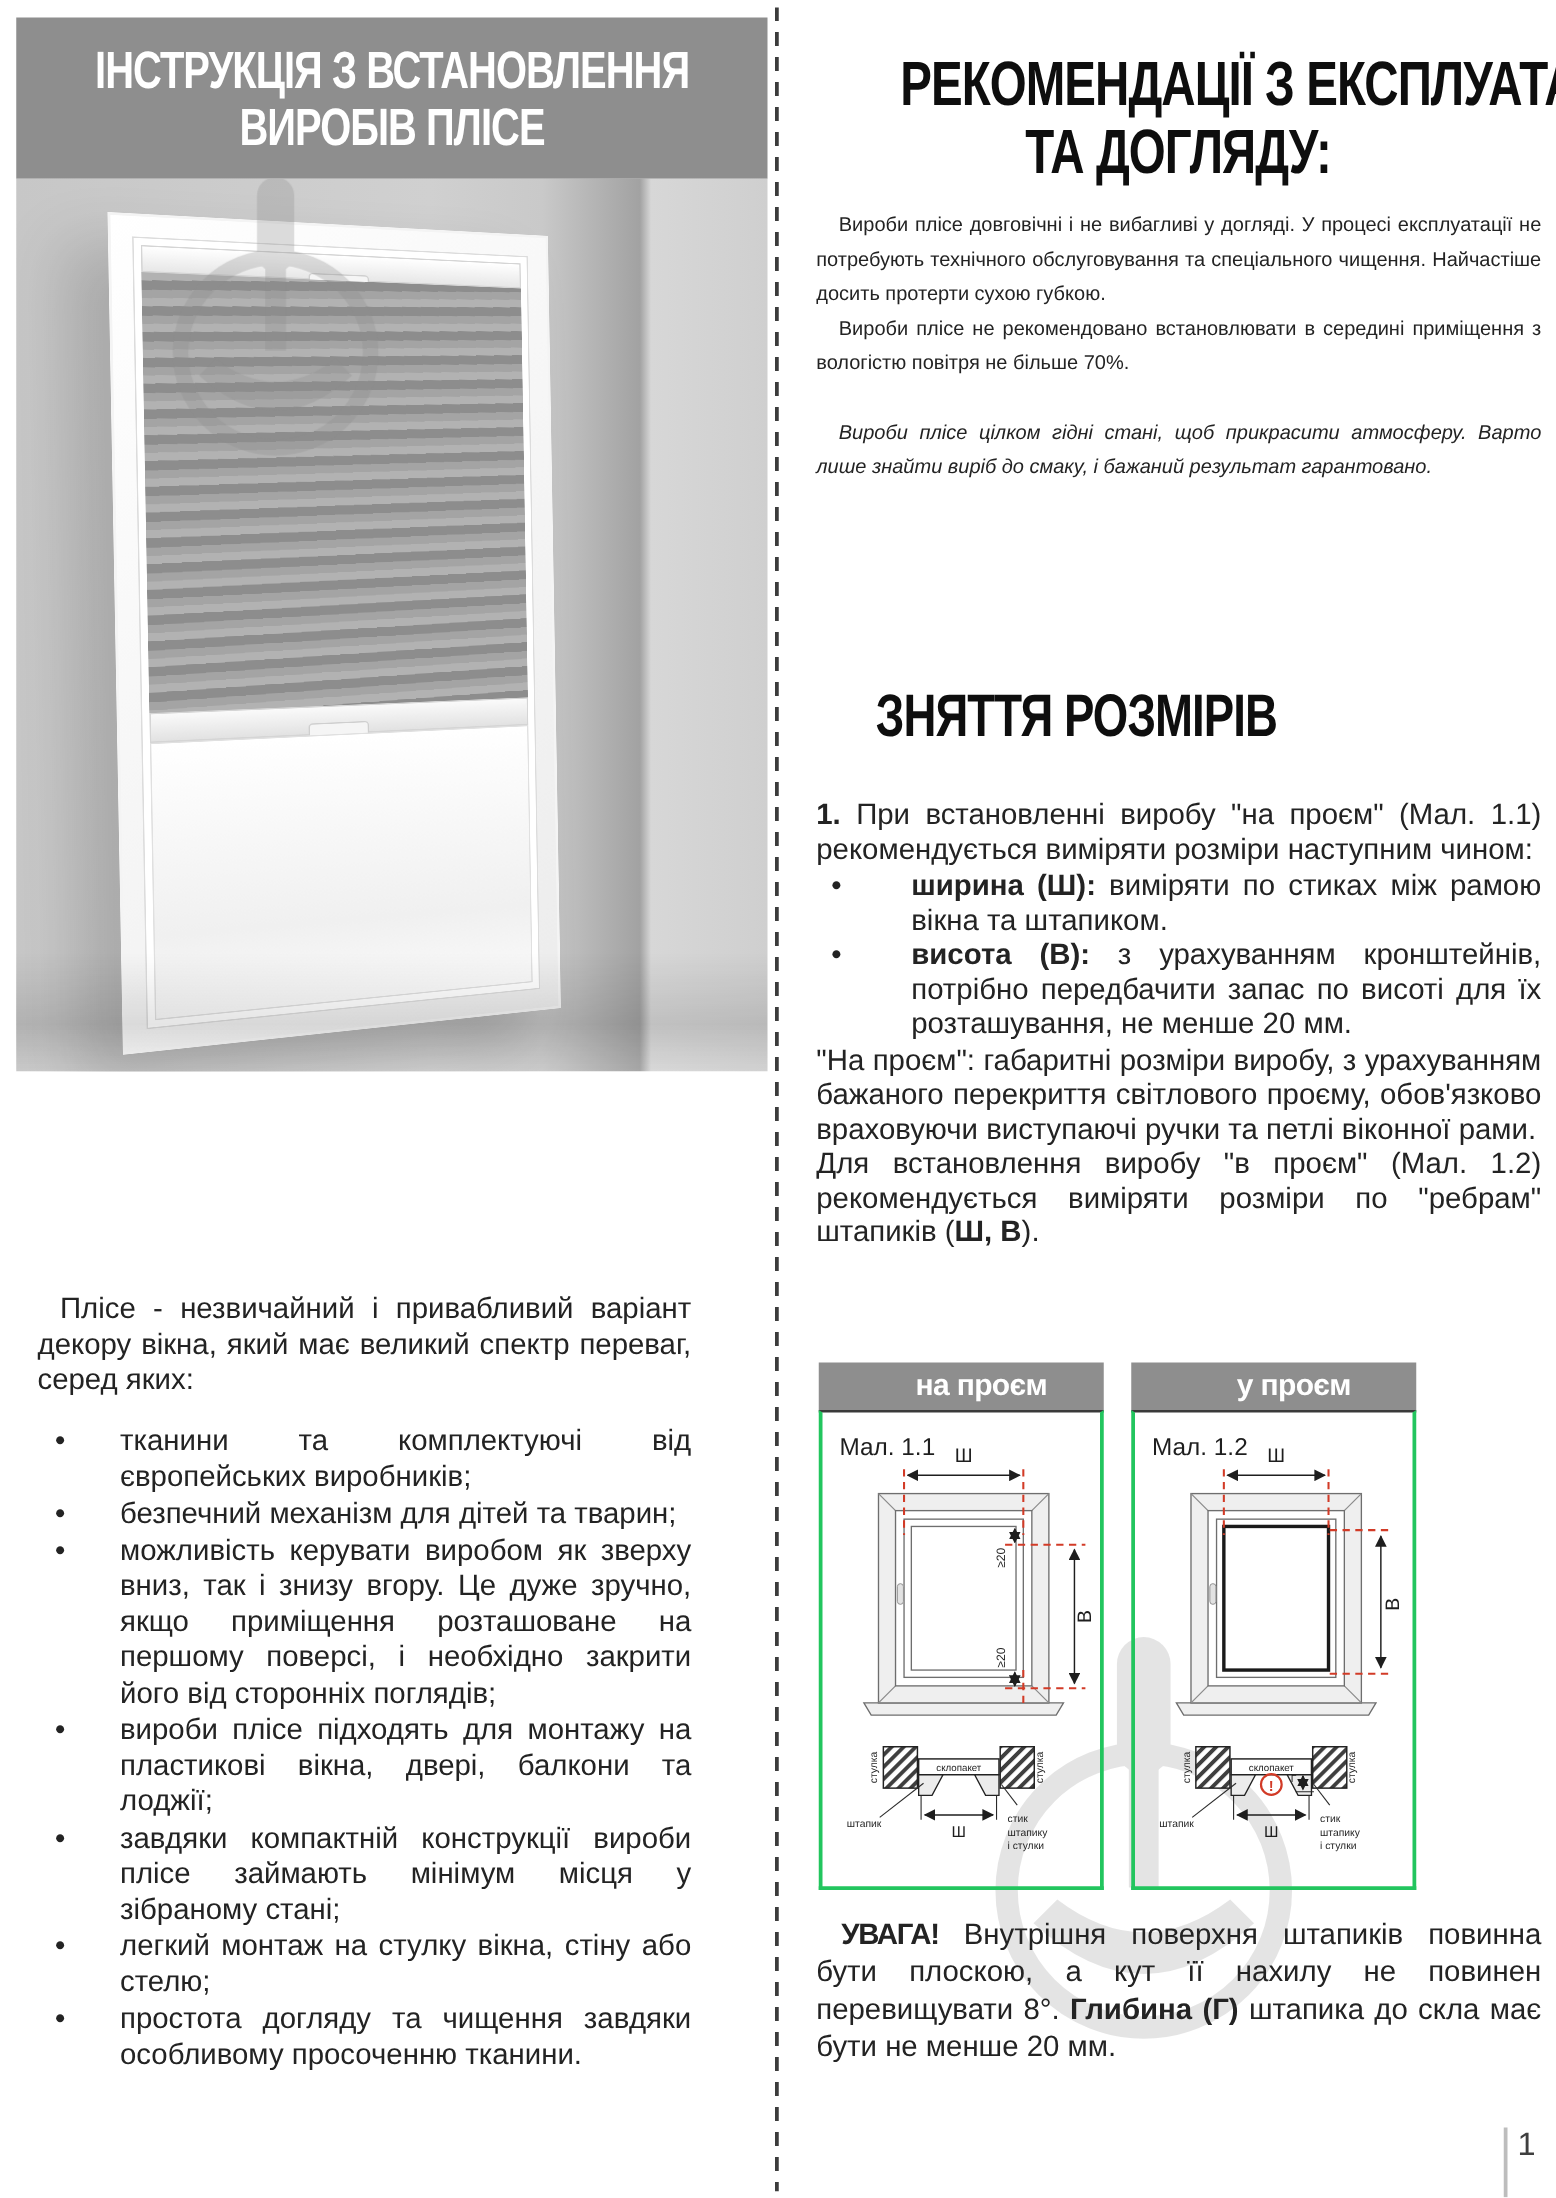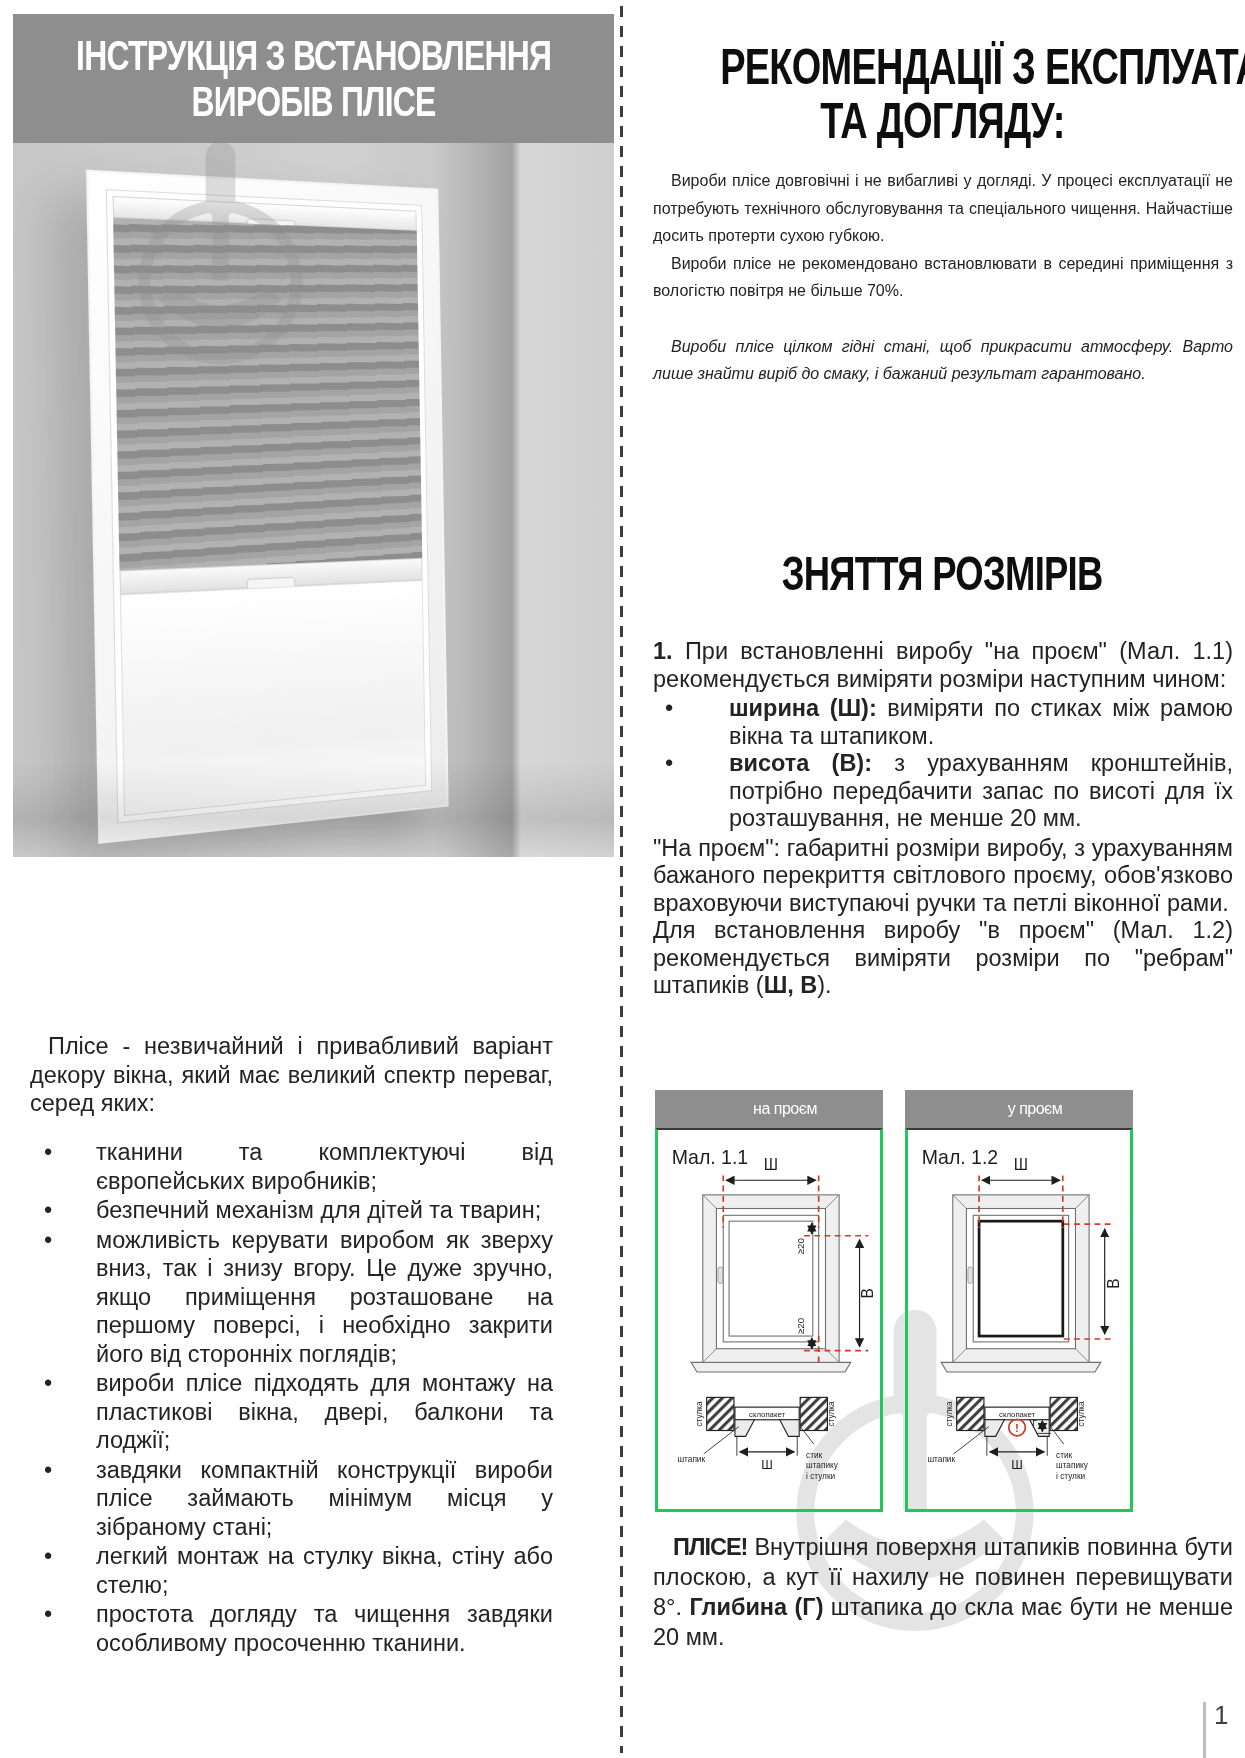--- a/index.html
+++ b/index.html
@@ -61,32 +61,32 @@
              background:repeating-linear-gradient(180deg,#3c3c3c 0 11px, transparent 11px 20px); }
 
   
   .care-heading { position:absolute; left:650px; top:40px; width:585px; text-align:center;
                   font-weight:bold; font-size:50px; line-height:54px; color:#0e0e0e; }
   .care-heading .cond { display:block; transform:scaleX(.76); }
   .care-text { position:absolute; left:653px; top:167px; width:580px;
                font-size:16px; line-height:27.5px; text-align:justify; color:#232323; }
   .care-text p { text-indent:18px; }
   .care-text .p3 { font-style:italic; margin-top:28px; }
-  .measure-heading { position:absolute; left:650px; top:546px; width:585px; text-align:center;
+  .measure-heading { position:absolute; left:650px; top:546px; width:585px; text-align:left;
                      font-weight:bold; font-size:48px; color:#0e0e0e; }
   .measure-body { position:absolute; left:653px; top:638px; width:580px;
                   font-size:23.5px; line-height:27.5px; text-align:justify; color:#232323; }
   .measure-body ul { list-style:none; margin:2px 0; }
   .measure-body li { position:relative; padding-left:76px; }
   .measure-body li .marker { position:absolute; left:12px; top:0; }
 
   .figures { position:absolute; left:655px; top:1090px; width:580px; display:flex; gap:22px; z-index:1; }
   .figbox { width:228px; }
   .figtab { height:38px; background:#8e8e8e; display:flex; align-items:center; justify-content:center; }
-  .figtab span { color:#ffffff; font-weight:normal; font-size:16px; letter-spacing:-.5px;margin-left:32px; }
+  .figtab span { color:#ffffff; font-weight:bold; font-size:24px; letter-spacing:-.5px;margin-left:32px; }
   .figbody { border:3px solid #22c55e; border-top:2px solid #3a3a3a; height:384px; background:transparent; }
   .figsvg { width:100%; height:100%; display:block; }
   .figsvg text { font-family:"Liberation Sans", sans-serif; fill:#1e1e1e; }
   .figcap { font-size:20px; fill:#3c3c3c; }
   .dimlab { font-size:13px; }
   .biglab { font-size:16px; }
   .smalllab { font-size:10px; }
   .tinylab { font-size:8px; }
   .tiny2lab { font-size:8.5px; }
   .wf { fill:#efefef; stroke:#6e6e6e; stroke-width:1.1; }
@@ -319,18 +319,18 @@
             <text x="112" y="308" class="warnx" text-anchor="middle">!</text>
             <text x="128" y="301" class="tiny2lab">Г</text>
             <line x1="138" y1="296" x2="138" y2="307" class="dim" marker-start="url(#arrB)" marker-end="url(#arrB)"></line>
             <line x1="132" y1="309" x2="147" y2="309" class="lead"></line>
           </g>
         </svg>
       </div>
     </figure>
   </div>
 
-  <p class="attention"><b class="attn">ПЛІСЕ!</b><span> Внутрішня поверхня штапиків повинна бути плоскою, а кут її нахилу не повинен перевищувати 8°. </span><b>Глибина (Г)</b><span> штапика до скла має бути не менше 20 мм.</span></p>
+  <p class="attention"><b class="attn">УВАГА!</b><span> Внутрішня поверхня штапиків повинна бути плоскою, а кут її нахилу не повинен перевищувати 8°. </span><b>Глибина (Г)</b><span> штапика до скла має бути не менше 20 мм.</span></p>
 
   <div class="pageno-line"></div>
   <div class="pageno">1</div>
 
 </div>
 
 </body></html>

